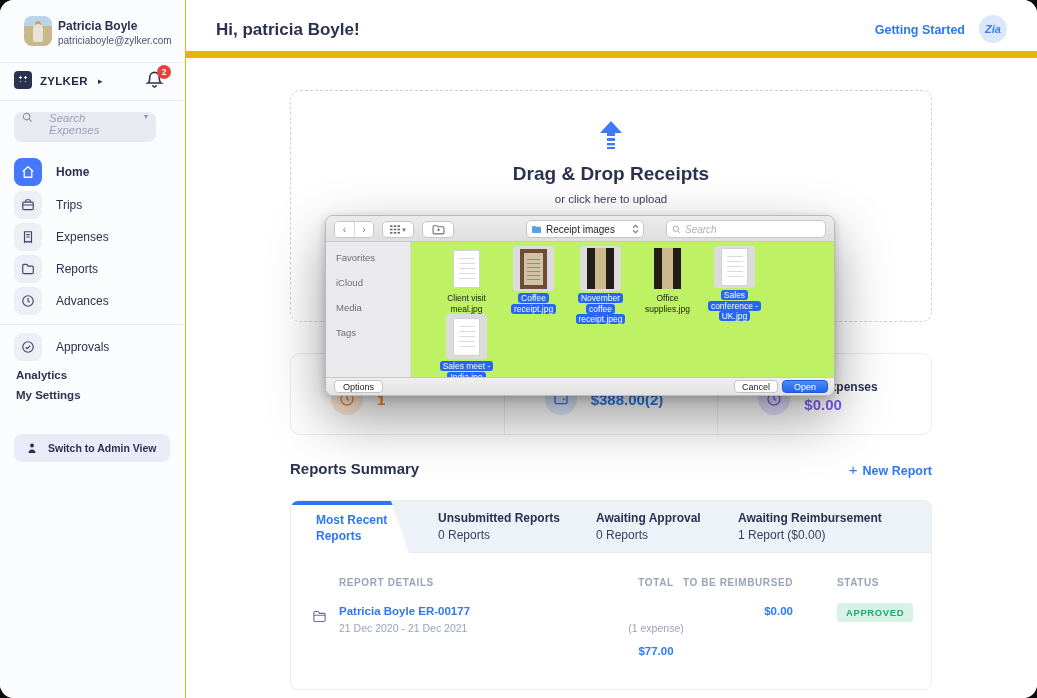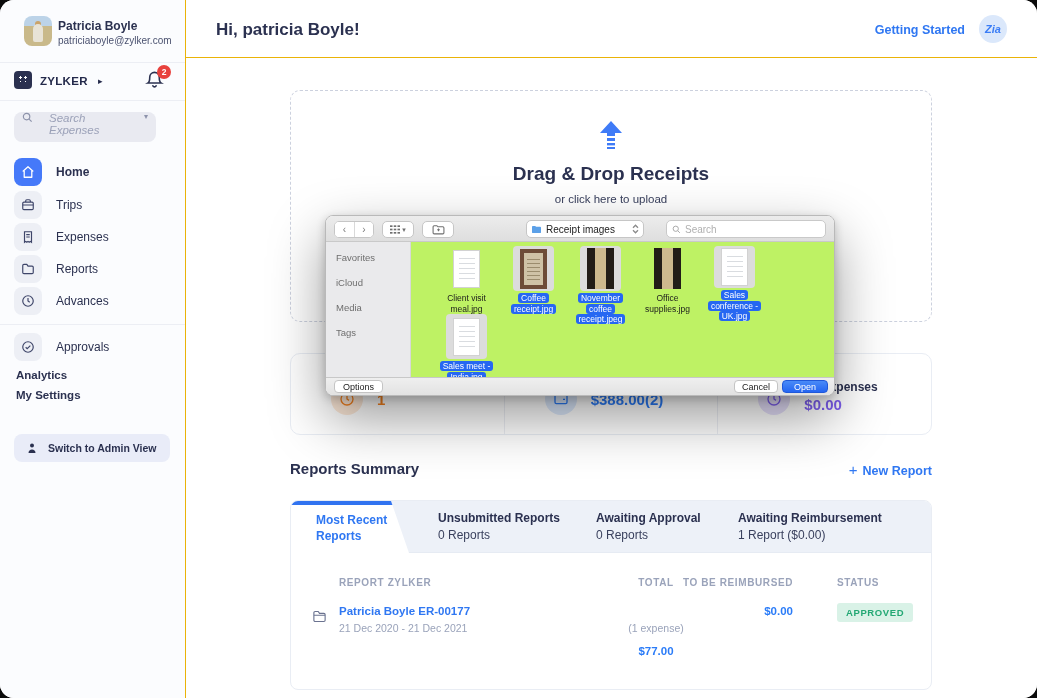--- a/index.html
+++ b/index.html
@@ -37,21 +37,21 @@
   .nav-item.active .nav-ic { background:#4579f9; }
   .nav-lb { font-size:12px; font-weight:500; color:#2b3150;}
   .nav-item.active .nav-lb { font-weight:bold; }
   .side-link { position:absolute; left:16px; font-size:11.5px; font-weight:600; color:#2b3150; cursor:pointer;}
   .admin-btn { position:absolute; left:14px; top:434px; width:156px; height:28px; background:#e9ecf8;
       border-radius:8px; display:flex; align-items:center; gap:10px; padding:0 12px; cursor:pointer;}
   .admin-btn span { font-size:10.5px; font-weight:600; color:#2b3150;}
 
   
   .main { position:relative; flex:1; height:100%; background:#fff;}
-  .hdr { position:absolute; left:0; top:0; right:0; height:58px; border-bottom:1px solid #eab308;}
+  .hdr { position:absolute; left:0; top:0; right:0; height:58px; border-bottom:7px solid #eab308;}
   .greet { position:absolute; left:30px; top:20px; font-size:17px; font-weight:bold; color:#2b3150;}
   .gs { position:absolute; right:72px; top:23px; font-size:12.5px; font-weight:bold; color:#2f77f2; cursor:pointer;}
   .zia { position:absolute; right:30px; top:15px; width:28px; height:28px; border-radius:50%;
          background:#dbe8fb; color:#3b7df6; font-size:11px; font-weight:bold; font-style:italic;
          display:flex; align-items:center; justify-content:center; cursor:pointer;}
 
   .dropzone { position:absolute; left:104px; top:90px; width:642px; height:232px;
       border:1.5px dashed #ccd1de; border-radius:10px; text-align:center; cursor:pointer;}
   .up-arrow { margin:30px auto 0; width:24px; height:28px; }
   .dz-title { margin-top:14px; font-size:19px; font-weight:bold; color:#2b3150;}
@@ -110,21 +110,21 @@
   .seg { position:absolute; left:8px; top:5px; display:flex; border:1px solid #c6c6c6; border-radius:5px; background:#fff; overflow:hidden;}
   .seg button { width:19px; height:15px; border:none; background:#fff; color:#7c7c7c; font-size:10px; line-height:13px; cursor:pointer;}
   .seg button + button { border-left:1px solid #d9d9d9;}
   .tb-btn { position:absolute; top:5px; height:17px; background:#fff; border:1px solid #c6c6c6; border-radius:5px;
       display:flex; align-items:center; justify-content:center; gap:2px; cursor:pointer; color:#6f6f6f;}
   .btn-view { left:56px; width:32px;} .btn-newf { left:96px; width:32px;}
   .f-drop { position:absolute; left:200px; top:4px; width:118px; height:18px; background:#fff; border:1px solid #c6c6c6;
       border-radius:5px; display:flex; align-items:center; gap:4px; padding:0 4px; cursor:pointer;}
   .f-drop .nm { flex:1; font-size:10px; color:#222;}
   .f-search { position:absolute; left:340px; top:4px; width:160px; height:18px; background:#fff; border:1px solid #c9c9c9;
-      border-radius:5px; display:flex; align-items:center; gap:4px; padding:0 5px; cursor:text;}
+      border-radius:5px; display:flex; align-items:center; gap:4px; padding:0 5px; cursor:text;font-style:italic;}
   .f-search .ph { font-size:10px; color:#b0b0b0;}
   .f-body { position:absolute; top:26px; bottom:18px; left:0; right:0; display:flex;}
   .f-side { width:85px; background:#eaeaec; border-right:1px solid #d8d8d8; padding:10px 0 0 10px;}
   .f-side div { font-size:9.5px; color:#6e6e6e; margin-bottom:14px; cursor:pointer;}
   .f-files { flex:1; background:#bef264; padding:4px 3px 0 22px; display:flex; flex-wrap:wrap; align-content:flex-start;}
   .file { width:67px; height:68px; display:flex; flex-direction:column; align-items:center; cursor:pointer;}
   .thumbwrap { height:48px; display:flex; align-items:center; justify-content:center; padding:2px 7px; border-radius:4px;}
   .file.selected .thumbwrap { background:#dcdcdc;}
   .flabel { margin-top:2px; font-size:8.5px; line-height:10.5px; text-align:center; color:#1c1c1c; max-width:66px;}
   .file.selected .flabel span { background:#2667f2; color:#fff; border-radius:3px; padding:0 3px;
@@ -321,21 +321,21 @@
         <div class="tab t3">
           <div class="l1">Awaiting Approval</div>
           <div class="l2">0 Reports</div>
         </div>
         <div class="tab t4">
           <div class="l1">Awaiting Reimbursement</div>
           <div class="l2">1 Report ($0.00)</div>
         </div>
       </div>
 
-      <div class="th th1">REPORT ZYLKER</div>
+      <div class="th th1">REPORT DETAILS</div>
       <div class="th th2">TOTAL</div>
       <div class="th th3">TO BE REIMBURSED</div>
       <div class="th th4">STATUS</div>
 
       <div class="row-folder">
         <svg width="17" height="15" viewBox="0 0 24 24" fill="none" stroke="#6b7390" stroke-width="1.8" stroke-linejoin="round">
             <path d="M3 6a2 2 0 0 1 2-2h5l2 3h7a2 2 0 0 1 2 2v9a2 2 0 0 1-2 2H5a2 2 0 0 1-2-2z"></path>
             <path d="M3 10h18"></path>
           </svg>
       </div>

